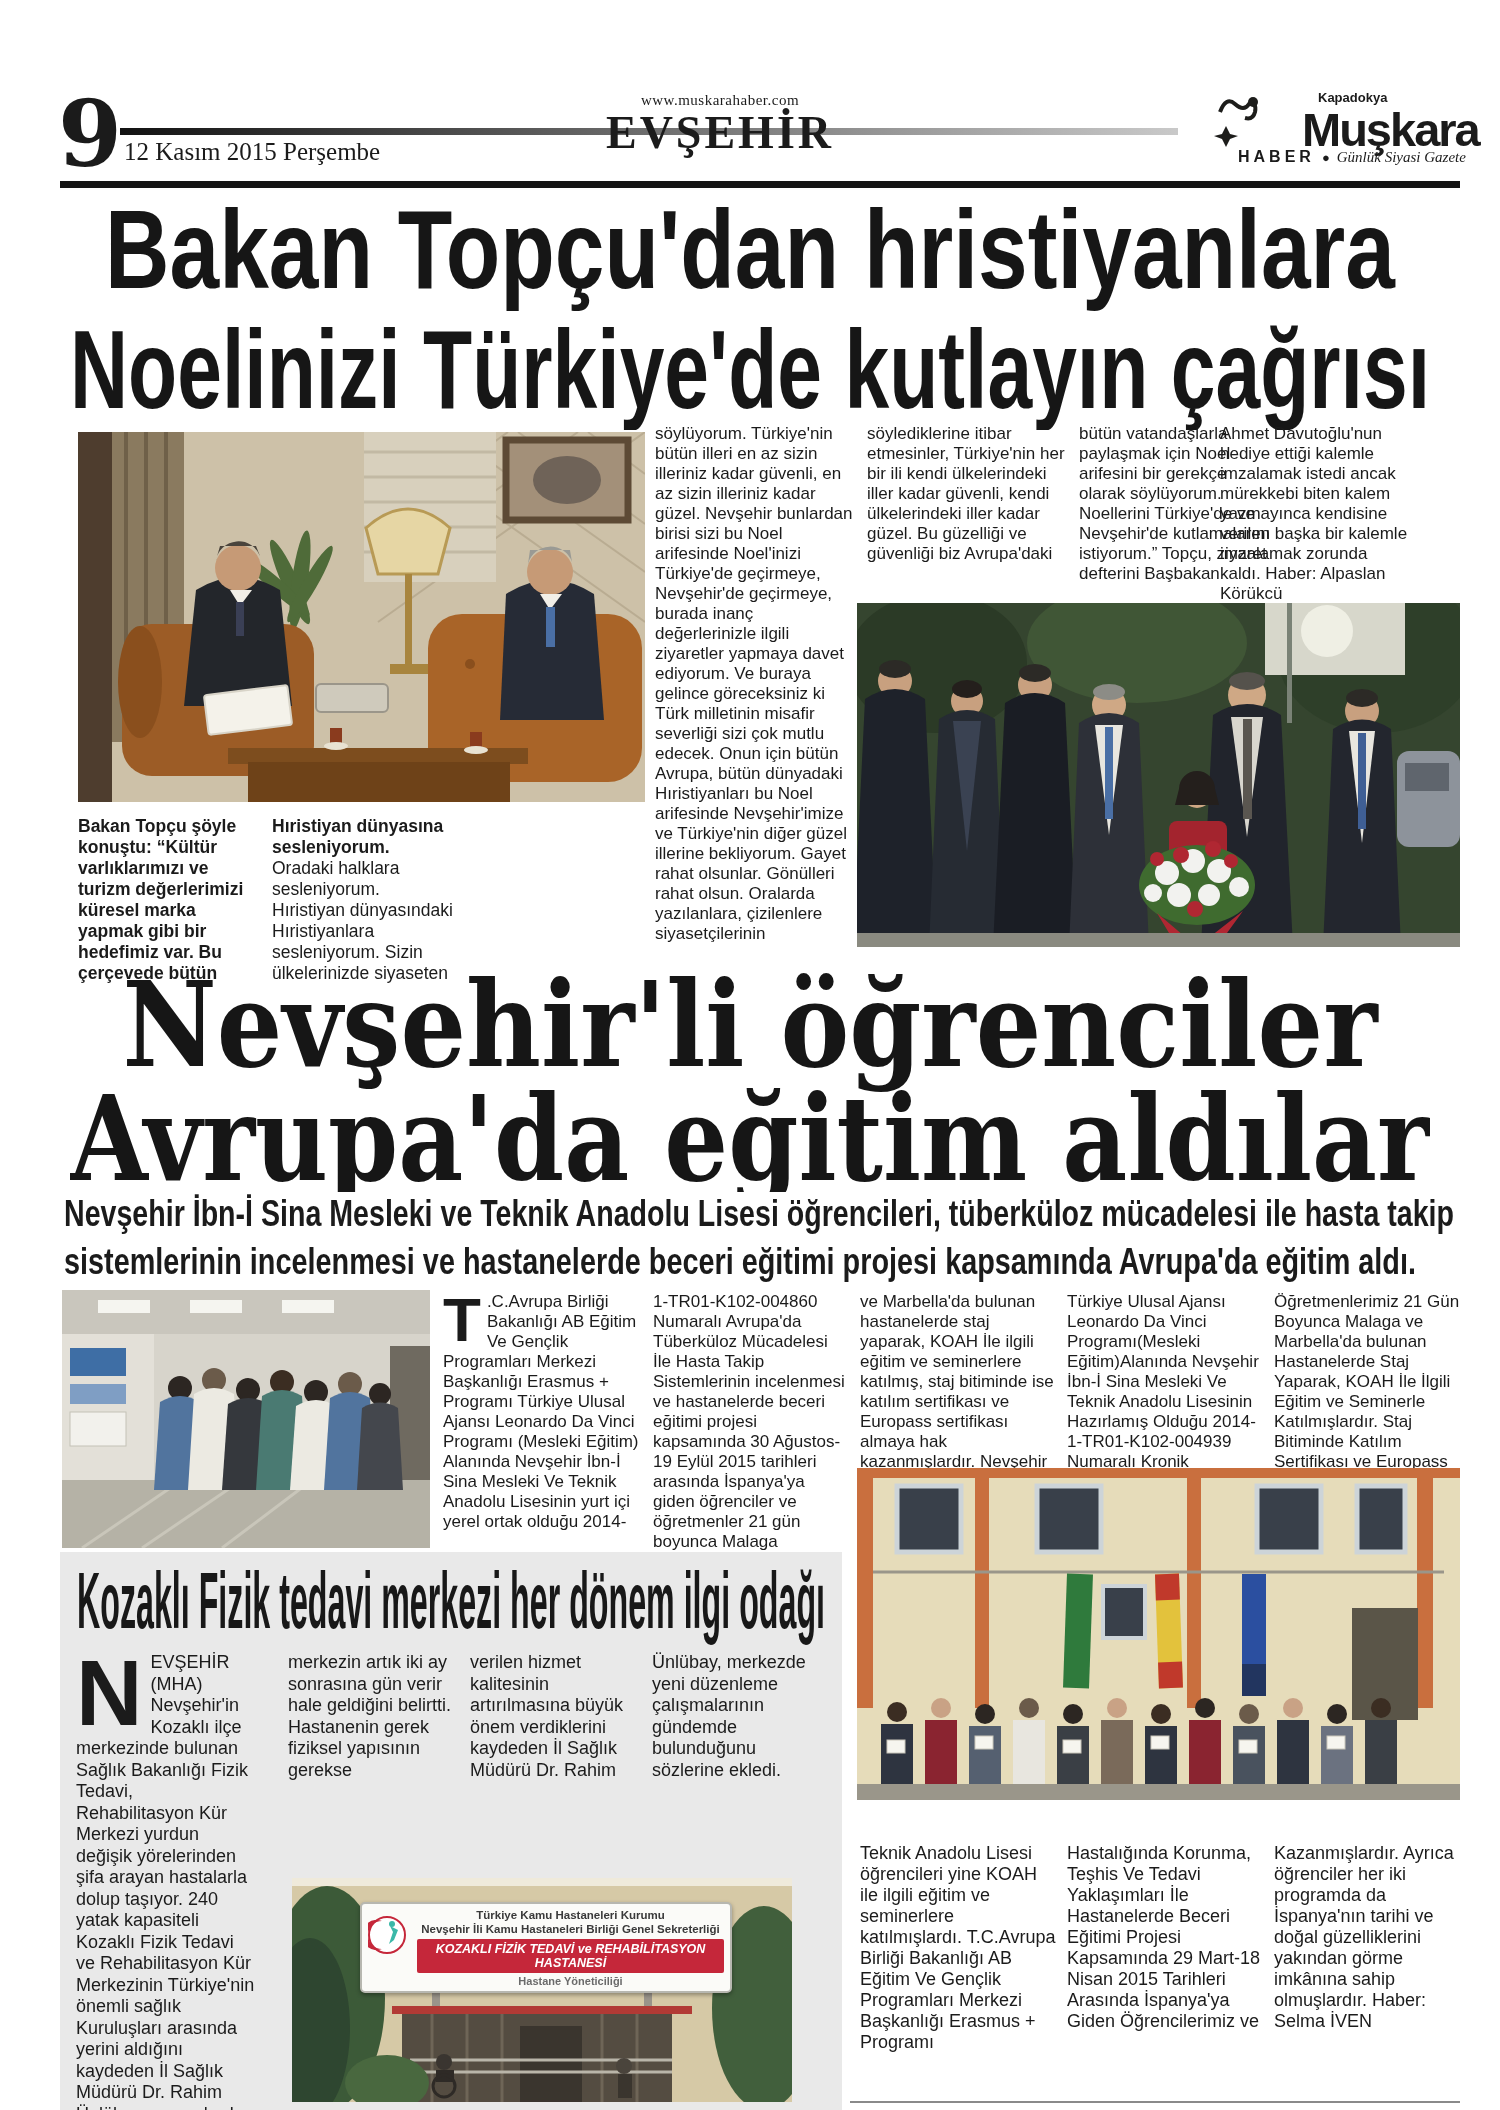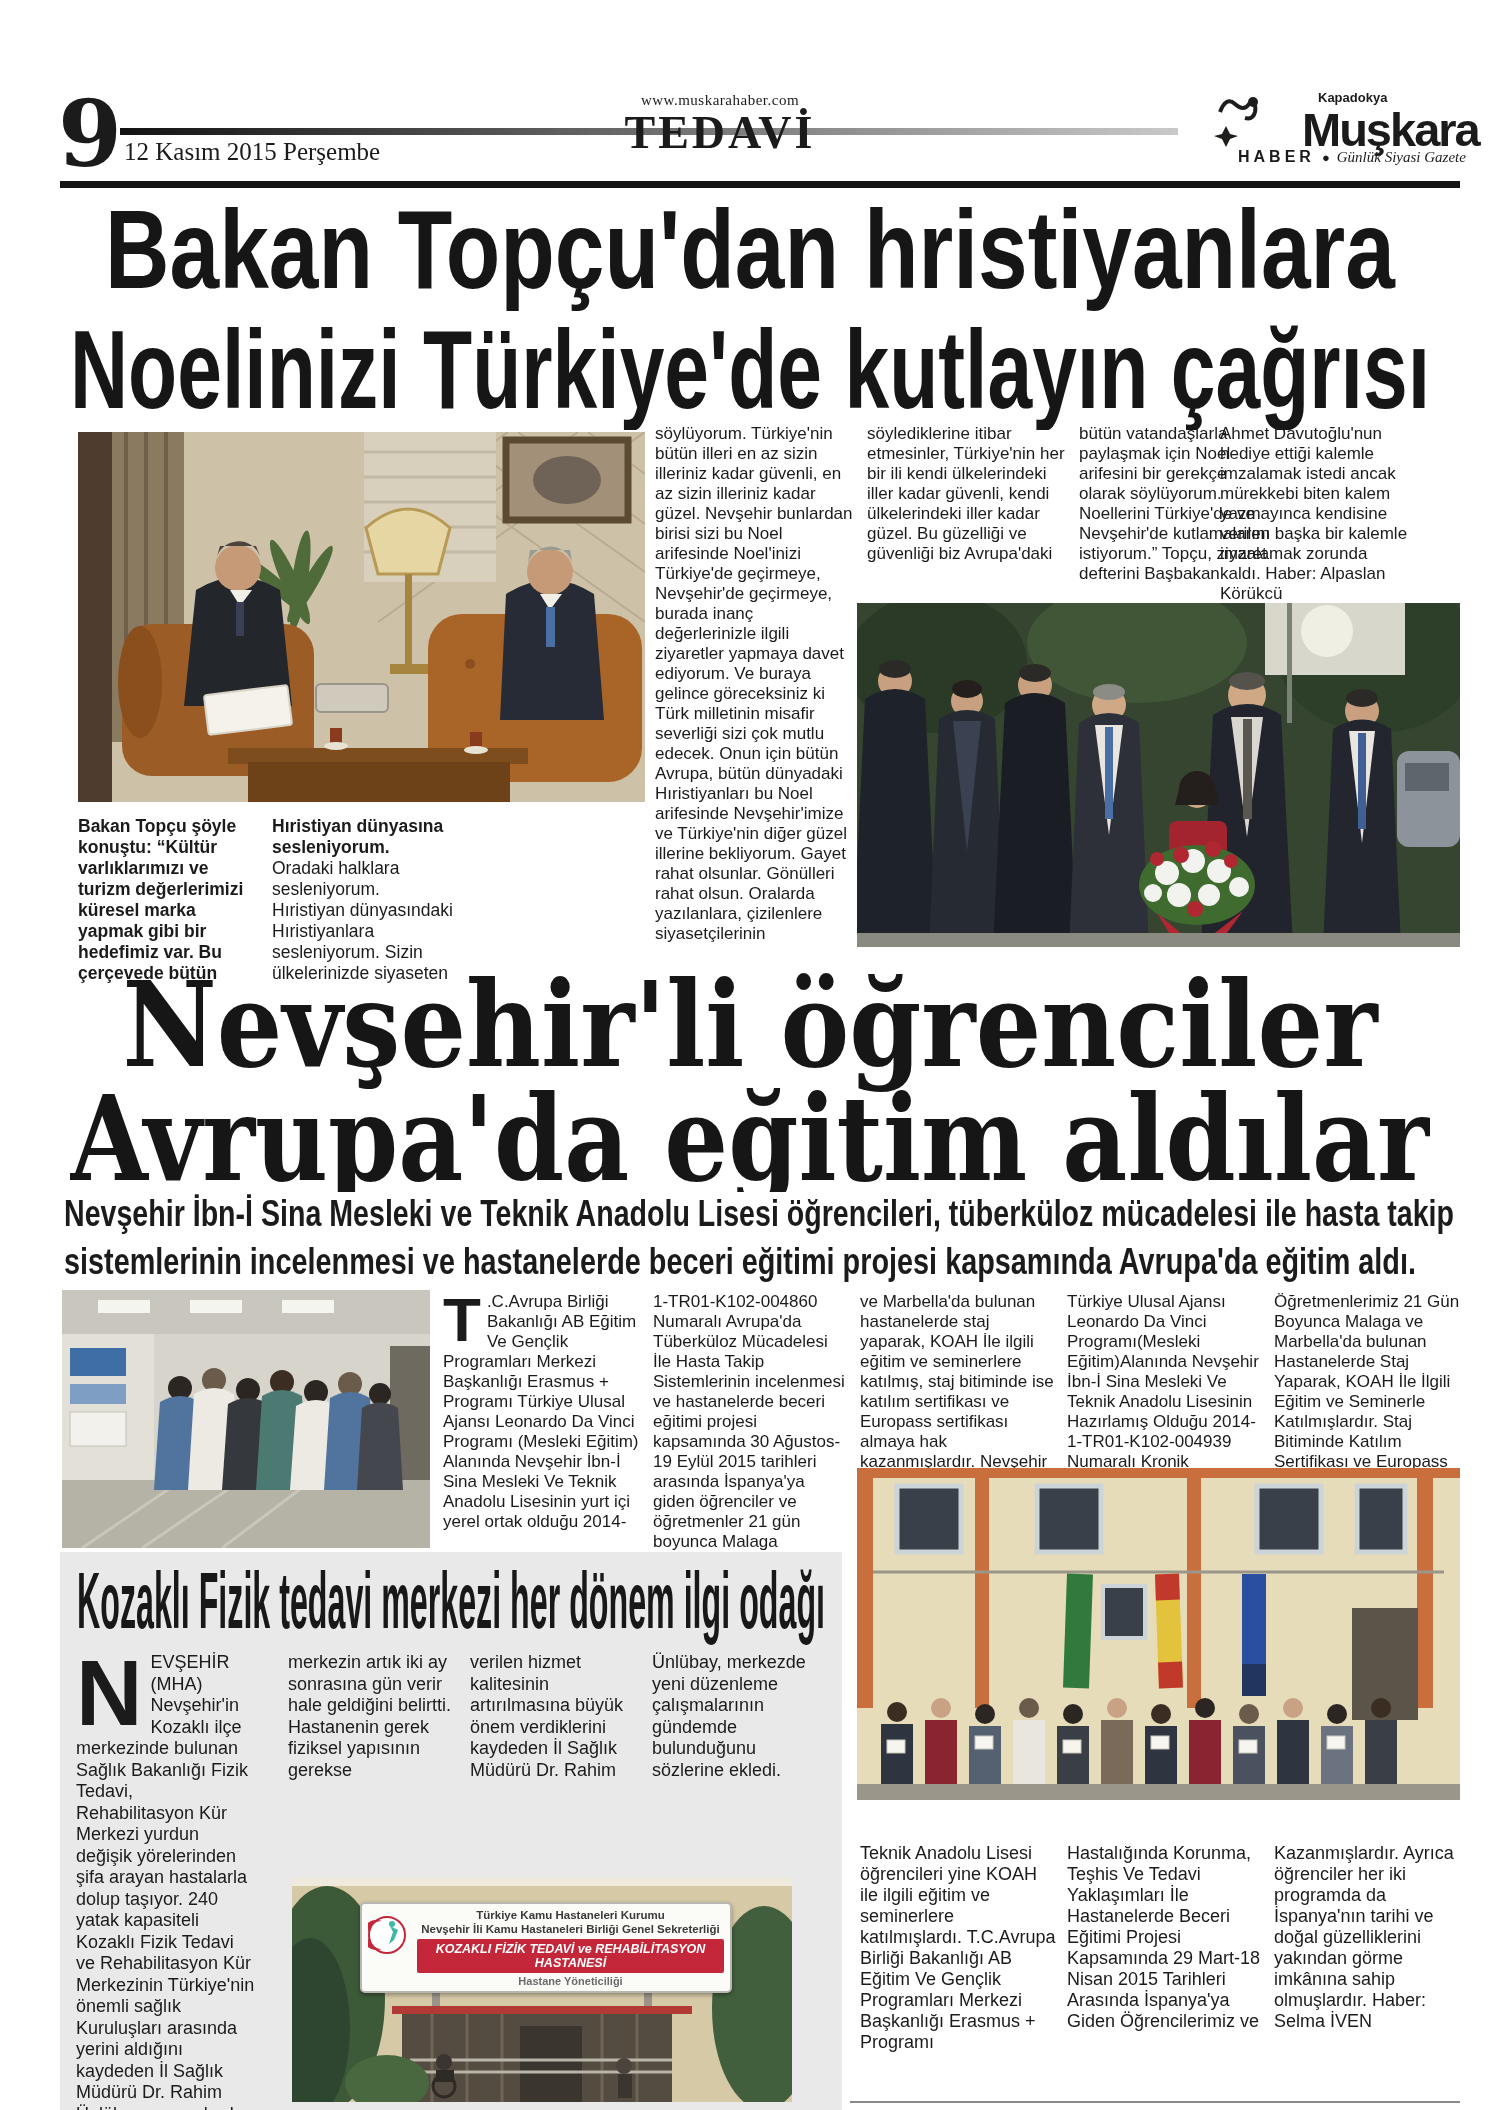--- a/index.html
+++ b/index.html
@@ -51,21 +51,21 @@
 <body>
 
 <div class="page">
 
   <div class="abs pagenum">9</div>
   <div class="abs rule-grad"></div>
   <div class="abs date">12 Kasım 2015 Perşembe</div>
 
   <div class="abs centerhead">
     <div class="website">www.muskarahaber.com</div>
-    <div class="section">TEDAVİ</div>
+    <div class="section">EVŞEHİR</div>
   </div>
 
   <svg class="abs" style="left:1168px;top:84px;" width="100" height="86" viewBox="0 0 100 86">
     <path d="M44 6 A34 34 0 1 0 44 78 A27 27 0 1 1 44 6 Z" fill="#1d1d1b"></path>
     <polygon points="58,42 62,50 70,52 62,55 58,63 54,55 46,52 54,50" fill="#1d1d1b"></polygon>
     <path d="M52 28 q6 -16 15 -8 t14 0 q8 -2 6 8 q-2 8 -10 6" stroke="#1d1d1b" stroke-width="4" fill="none"></path>
     <circle cx="85" cy="18" r="5" fill="#1d1d1b"></circle>
   </svg>
   <div class="abs logo-region">Kapadokya</div>
   <div class="abs logo-title">Muşkara</div>

